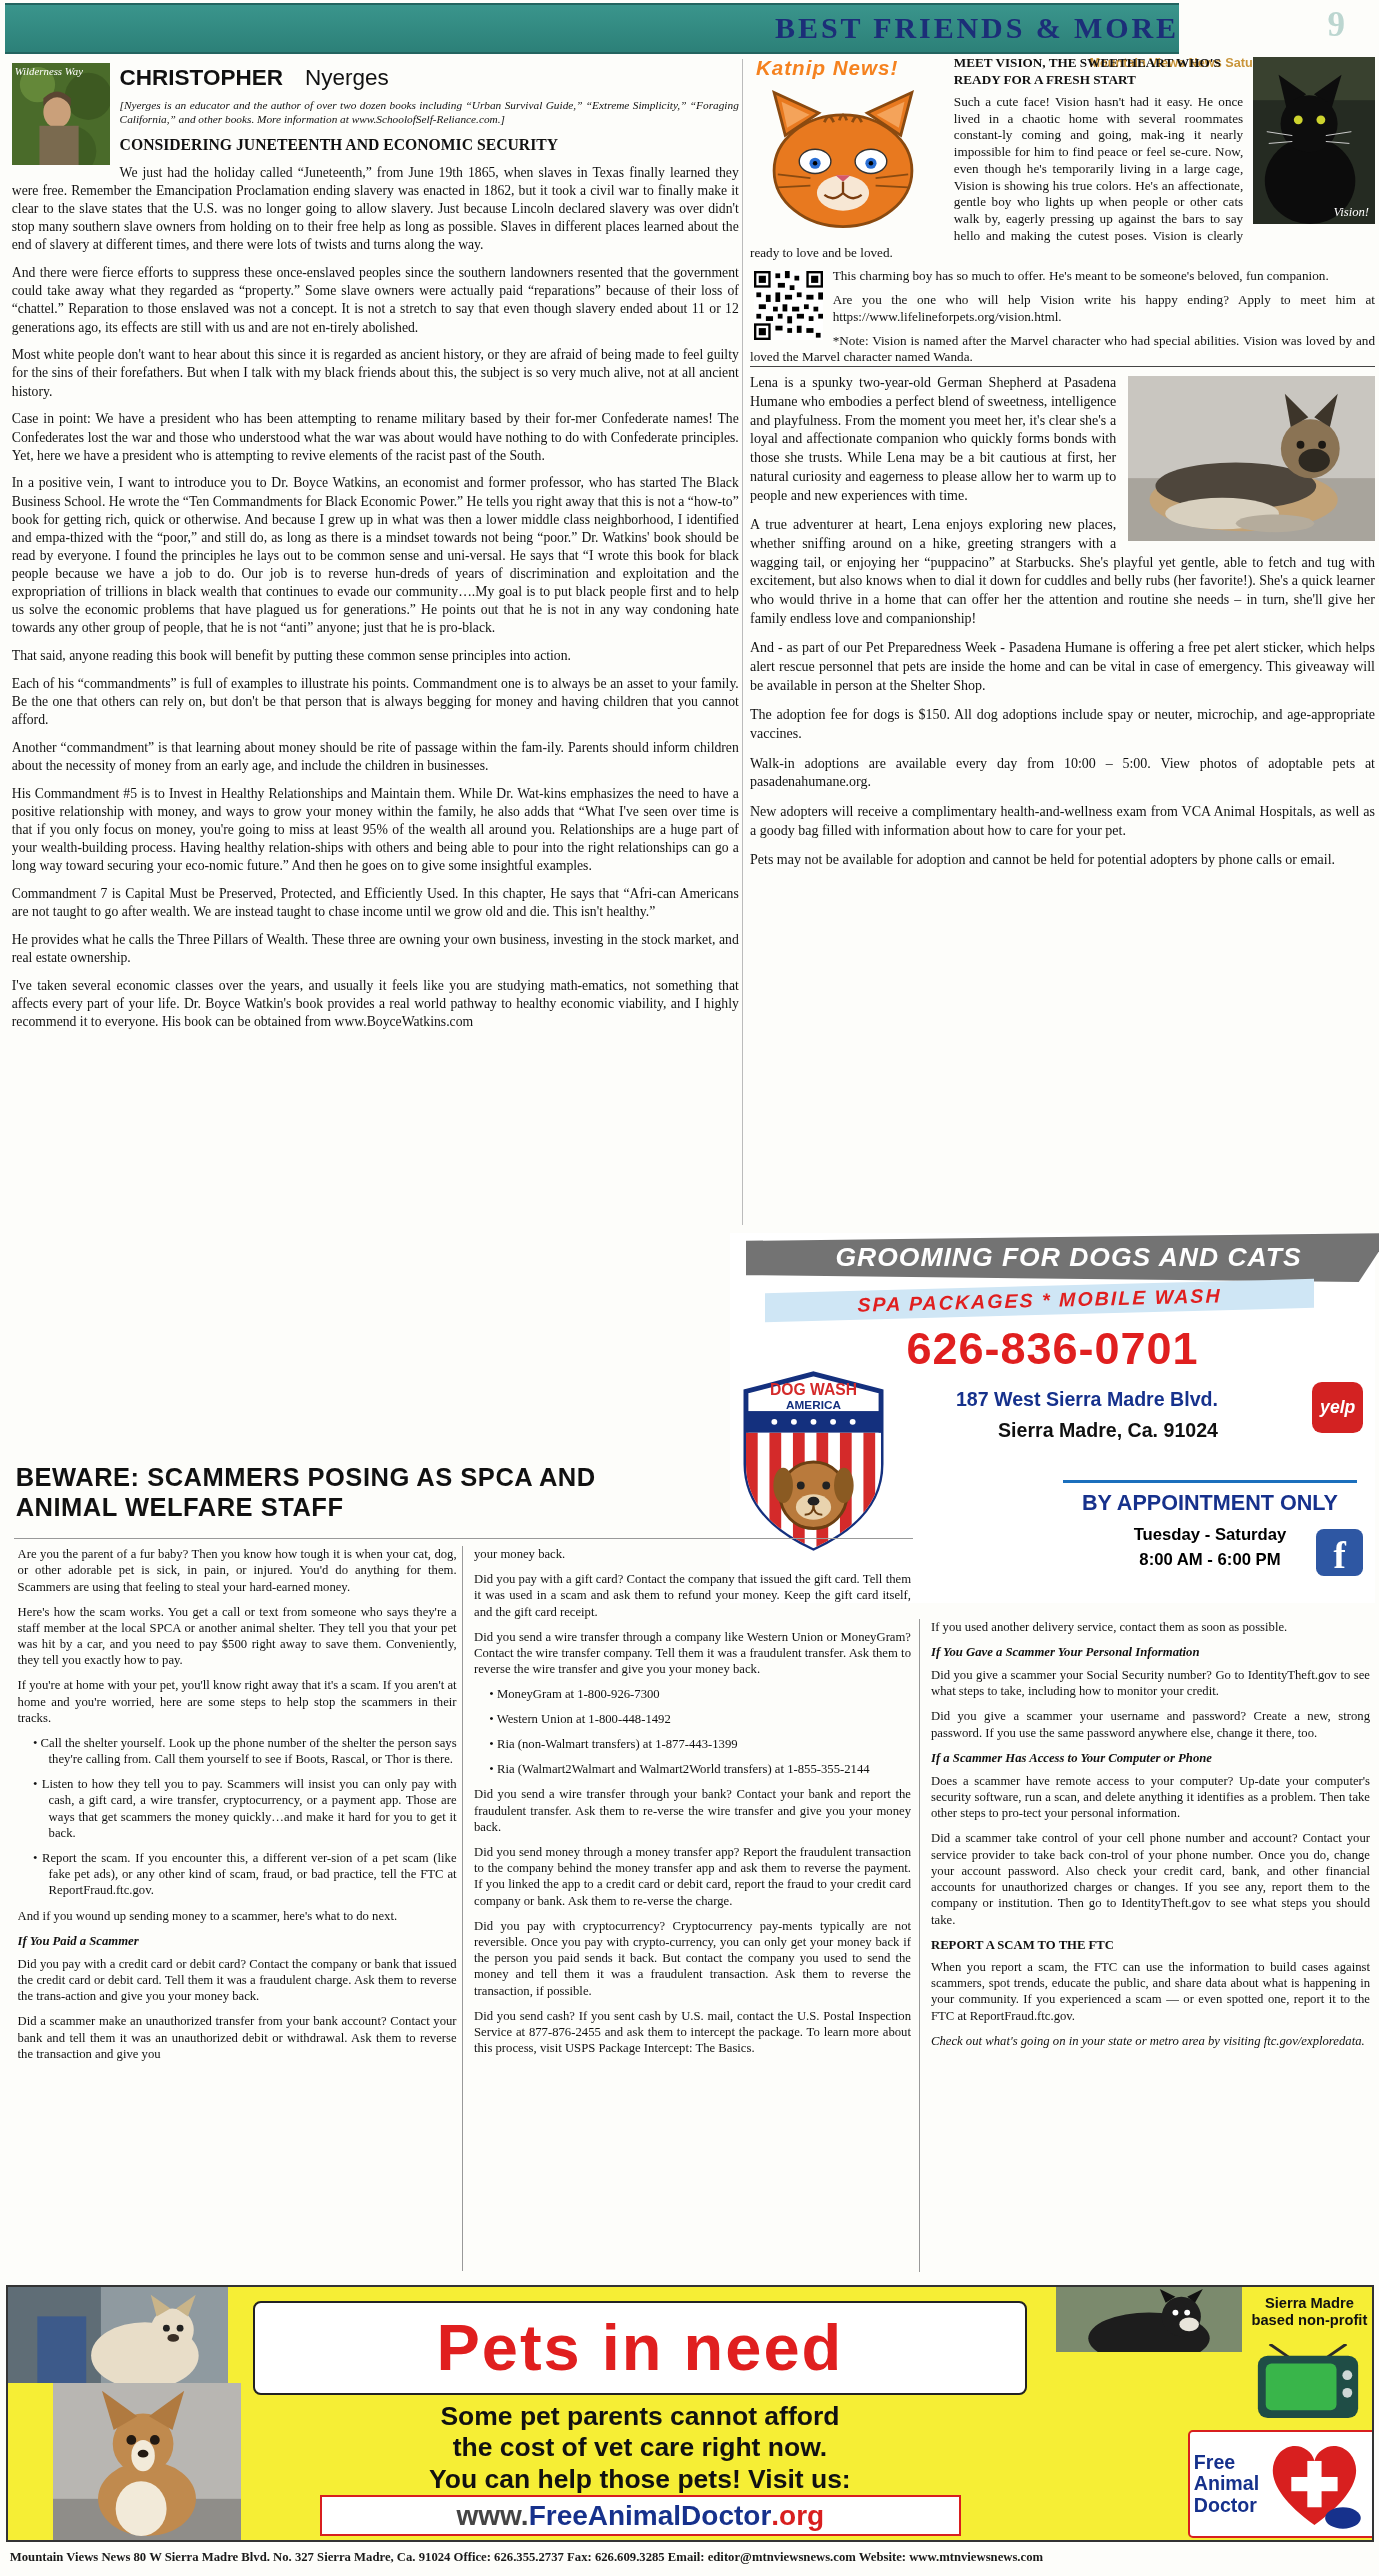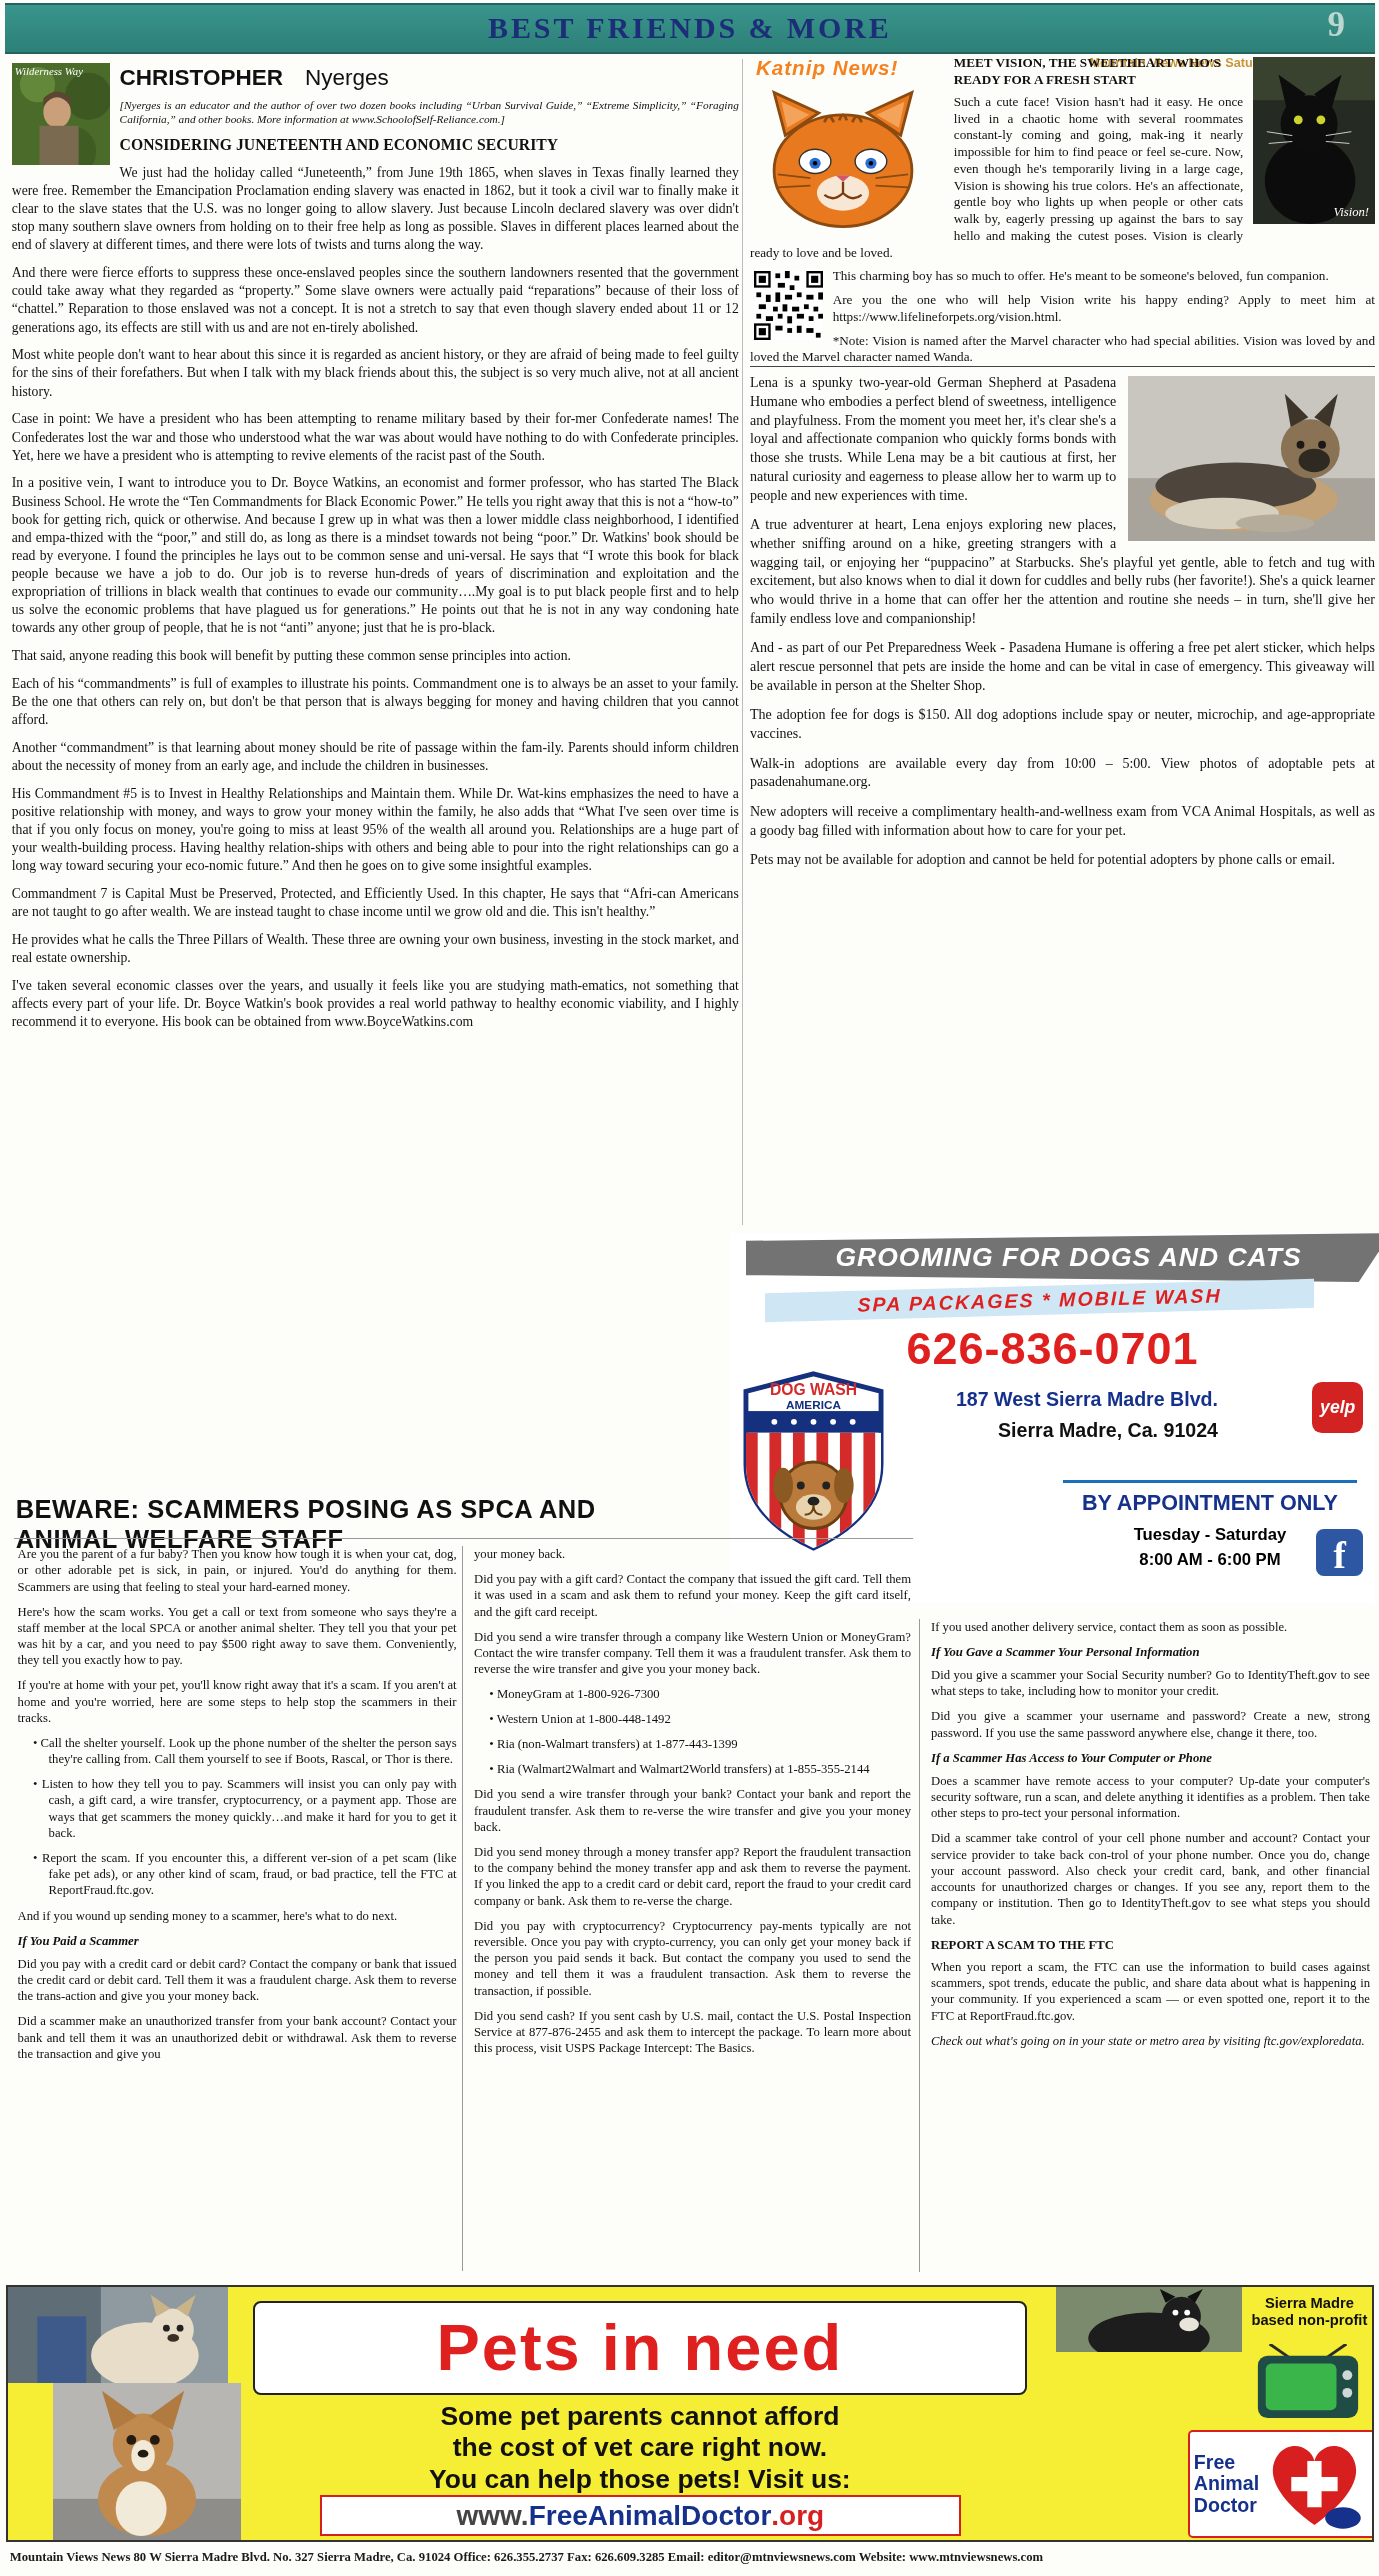--- a/index.html
+++ b/index.html
@@ -1,23 +1,23 @@
 <!DOCTYPE html>
 <html><head>
 <meta charset="utf-8">
 <style>
   * { margin:0; padding:0; box-sizing:border-box; }
   html,body { background:#9a9a9a; }
   .page { position:relative; width:1380px; height:2576px; background:#fdfdfa;
           font-family:"Liberation Serif", serif; color:#111; margin:0 auto; overflow:hidden; }
 
   
-  .masthead { position:absolute; left:4.9px; top:2.9px; width:1370px; height:51px;
+  .masthead { position:absolute; left:4.9px; top:2.9px; width:1174px; height:51px;
     background:linear-gradient(#3a958c,#2c8078); border-top:2px solid #23645f; border-bottom:2px solid #23645f;
-    display:flex; align-items:center; justify-content:center; }
+    display:flex; align-items:center; justify-content:flex-end; }
   .masthead-title { font-weight:bold; font-size:30px; letter-spacing:2.9px; color:#1c2e78; }
   .page-number { position:absolute; right:35px; top:4.9px; font-size:35px; font-weight:bold; color:#bcd6d0; }
   .dateline { position:absolute; right:11.8px; top:56px; font-family:"Liberation Sans",sans-serif;
     font-size:12.7px; font-weight:bold; color:#c9953a; }
 
   
   .article { position:absolute; left:11.8px; top:61px; width:727px; height:1399px; overflow:hidden;
     text-align:justify; font-size:13.7px; line-height:1.32; }
   .ww-photo { float:left; width:98px; height:102px; margin:2px 9.8px 3.9px 0; position:relative; }
   .ww-photo svg { display:block; width:100%; height:100%; }
@@ -77,21 +77,21 @@
   .appt { position:absolute; left:323px; top:257px; width:314px; text-align:center; }
   .appt-title { color:#16318c; font-weight:bold; font-size:21.6px; }
   .appt-days { font-weight:bold; font-size:16.7px; margin-top:8.8px; color:#000; }
   .appt-hours { font-weight:bold; font-size:16.7px; margin-top:4.9px; color:#000; }
   .fb { position:absolute; right:11.8px; top:296px; width:47px; height:47px; background:#2e57a3; border-radius:7.8px;
     color:#fff; font-weight:bold; font-size:37px; display:flex; align-items:flex-end; justify-content:center;
     font-family:"Liberation Serif",serif; line-height:1.05; }
 
   
   .beware-title { position:absolute; left:15.7px; top:1462px; width:725px; font-family:"Liberation Sans",sans-serif;
-    font-weight:bold; font-size:25.5px; line-height:1.18; letter-spacing:0.5px;margin-top:32px; }
+    font-weight:bold; font-size:25.5px; line-height:1.18; letter-spacing:0.5px; }
   .bw-topline { position:absolute; left:13.7px; top:1538px; width:899px; border-top:1px solid #999; }
   .bw-vline1 { position:absolute; left:462px; top:1546px; height:725px; border-left:1px solid #999; }
   .bw-vline2 { position:absolute; left:919px; top:1619px; height:653px; border-left:1px solid #999; }
   .bw-col { position:absolute; text-align:justify; font-size:12.7px; line-height:1.28; overflow:hidden; }
   .bw-col p { margin-bottom:8.8px; }
   .bw-col p.bullet { padding-left:31px; text-indent:-15.7px; }
   .bw-col p.lead-italic { font-weight:bold; font-style:italic; text-align:left; margin-bottom:6.9px; }
   .bw-col p.lead-bold { font-weight:bold; text-align:left; margin-bottom:5.9px; }
   .bw-col p.italic-note { font-style:italic; }
   #bw1 { left:17.6px; top:1546px; width:439px; height:727px; }

